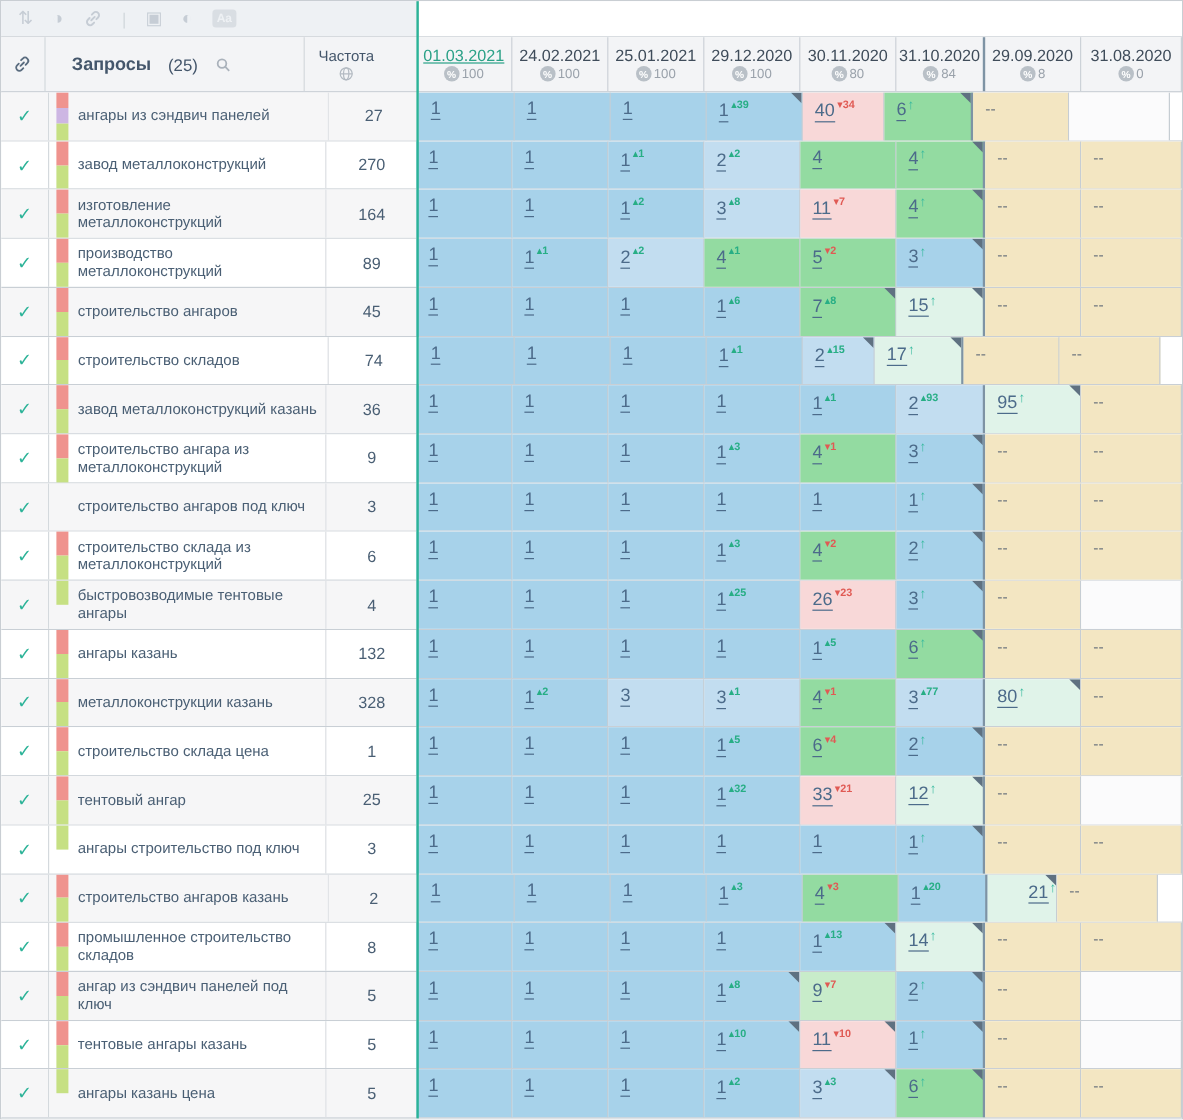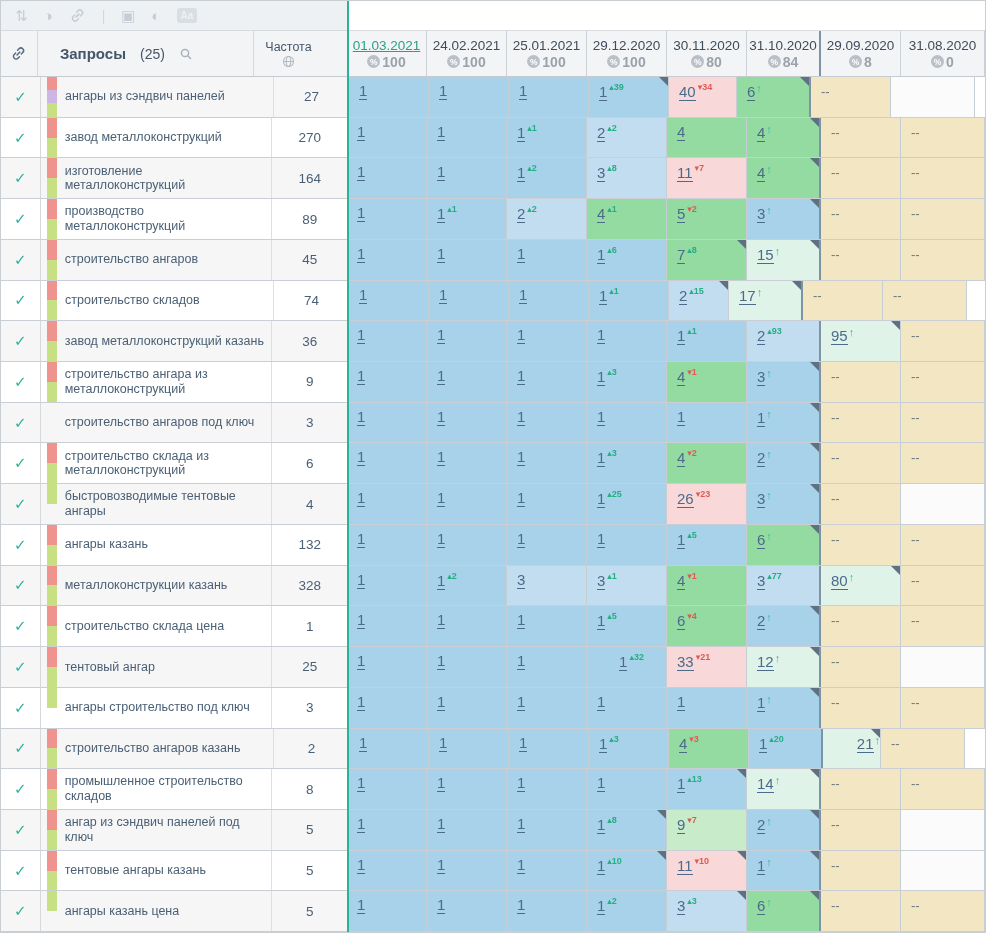--- a/index.html
+++ b/index.html
@@ -23,21 +23,21 @@
   .h-queries { width:232px; padding-left:22px; gap:14px; font-size:15px; }
   .h-queries .cnt { font-size:14px; }
   .h-freq { width:76px; flex-direction:column; justify-content:center; border-left:1px solid #d4d9dd; font-size:12.5px; gap:1px; }
   .h-dates { flex:1; display:flex;padding-left:24px; }
   .date-head { display:flex; flex-direction:column; align-items:center; justify-content:center; gap:1px; border-right:1px solid #ccd2d8; cursor:pointer; }
   .date-head.dark-sep { border-right:2px solid #7e93a4; }
   .date-label { font-size:13.5px; color:#3f4c5a; white-space:nowrap; }
   .date-label.active { color:#2aa187; text-decoration:underline; }
   .pct-row { display:flex; align-items:center; gap:2px; }
   .pct-circle { width:13px; height:13px; border-radius:50%; background:#b9c0c7; color:#fff; font-size:8.5px; font-weight:bold; display:inline-flex; align-items:center; justify-content:center; }
-  .pct-num { font-size:14px; color:#9aa2ab;font-weight:bold; }
+  .pct-num { font-size:11px; color:#9aa2ab; }
 
   
   .rows { flex:1; display:flex; flex-direction:column; overflow:hidden; }
   .row { flex:1; display:flex; border-bottom:1px solid #c9cfd5; background:#fff; min-height:0; }
   .row.alt .c-check, .row.alt .c-kw, .row.alt .c-freq { background:#f6f6f7; }
   .c-check { width:40px; display:flex; align-items:center; justify-content:center; border-right:1px solid #d4d9dd; cursor:pointer; }
   .check { color:#2cb398; font-size:15px; font-weight:bold; }
   .c-kw { width:232px; position:relative; display:flex; align-items:center; padding:2px 6px 2px 24px; font-size:12.5px; line-height:1.18; color:#4a5f74; cursor:pointer; }
   .tagstrip { position:absolute; left:6px; top:0; bottom:0; width:10px; display:flex; flex-direction:column; }
   .tagseg { flex:1; }
@@ -513,21 +513,21 @@
             <span class="tagseg tag-red"></span>
             <span class="tagseg tag-green"></span>
           </span>
           <span class="kw-text">тентовый ангар</span>
         </div>
         <div class="c-freq">25</div>
         <div class="c-dates">
           <div class="dcell bg-blue" style="width: 80px;"><span class="num">1</span></div>
           <div class="dcell bg-blue" style="width: 80px;"><span class="num">1</span></div>
           <div class="dcell bg-blue" style="width: 80px;"><span class="num">1</span></div>
-          <div class="dcell bg-blue" style="width: 80px; text-align: center;"><span class="num">1</span><span class="chg up">▴32</span></div>
+          <div class="dcell bg-blue" style="width: 80px;"><span class="num">1</span><span class="chg up">▴32</span></div>
           <div class="dcell bg-pink" style="width: 80px;"><span class="num">33</span><span class="chg down">▾21</span></div>
           <div class="dcell bg-mint dark-sep" style="width: 74px;"><span class="num">12</span><span class="arr">↑</span><i class="corner"></i></div>
           <div class="dcell bg-tan" style="width: 80px;"><span class="dash">--</span></div>
           <div class="dcell bg-white" style="width: 84px;"></div>
         </div>
       </div>
       <div class="row">
         <div class="c-check">
           <span class="check">✓</span>
         </div>

